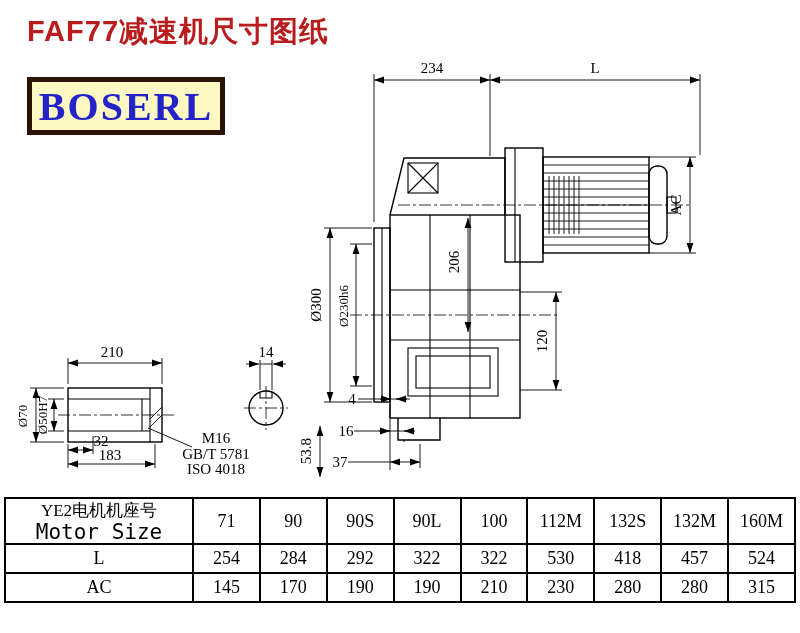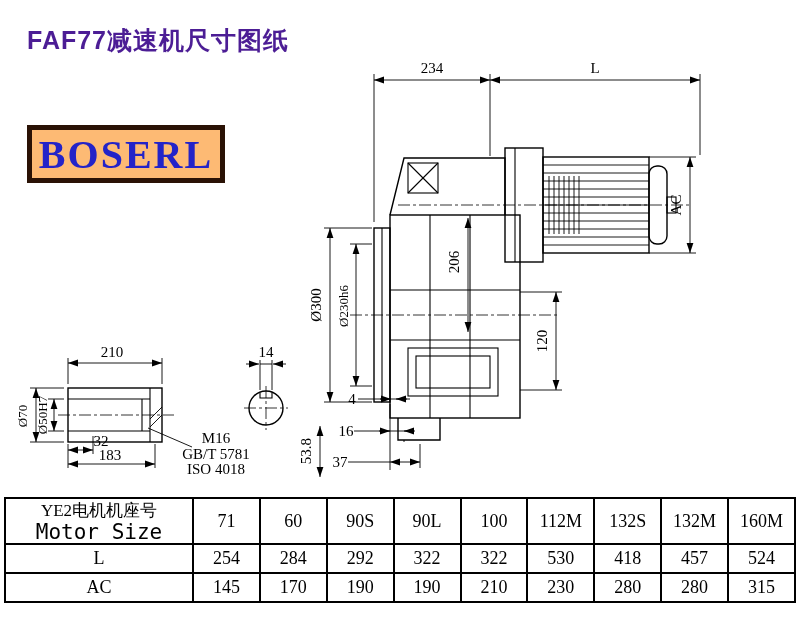--- a/index.html
+++ b/index.html
@@ -1,21 +1,21 @@
 <!DOCTYPE html>
 <html><head>
 <meta charset="utf-8">
 <style>
   * { margin:0; padding:0; box-sizing:border-box; }
   html,body { width:800px; height:633px; background:#ffffff; overflow:hidden; position:relative;
               font-family:"Liberation Serif", serif; }
-  .title { position:absolute; left:27px; top:24px; font-family:"Liberation Sans",sans-serif;
-           font-weight:bold; font-size:25px; color:#4c1d95; letter-spacing:1px; white-space:nowrap; }
+  .title { position:absolute; left:27px; top:12px; font-family:"Liberation Sans",sans-serif;
+           font-weight:bold; font-size:29px; color:#b91c1c; letter-spacing:1px; white-space:nowrap; }
   .logo { position:absolute; left:27px; top:77px; width:198px; height:58px; border:5px solid #2a1205;
-          background:#fdba74; display:flex; align-items:center; justify-content:center;margin-top:48px; }
+          background:#fef9c3; display:flex; align-items:center; justify-content:center; }
   .logo span { font-family:"Liberation Serif",serif; font-size:40px; font-weight:bold;
                color:#2323c8; letter-spacing:2px; }
   svg.drawing { position:absolute; left:0; top:0; }
   .ln   { stroke:#000; stroke-width:1.4; fill:none; }
   .med  { stroke:#000; stroke-width:1.1; fill:none; }
   .dim  { stroke:#000; stroke-width:0.9; fill:none; }
   .cl   { stroke:#000; stroke-width:0.8; fill:none; stroke-dasharray:12 3 3 3; }
   text.d  { font-family:"Liberation Serif",serif; font-size:15px; fill:#000; }
   text.ds { font-size:13px; }
   .size-table { position:absolute; left:4px; top:497px; width:792px; border-collapse:collapse;
@@ -219,21 +219,21 @@
       <col>
       <col>
   </colgroup>
   <tbody>
     <tr class="hdr">
       <td>
         <div class="hdr-cn">YE2电机机座号</div>
         <div class="hdr-en">Motor Size</div>
       </td>
       <td>71</td>
-      <td>60</td>
+      <td>90</td>
       <td>90S</td>
       <td>90L</td>
       <td>100</td>
       <td>112M</td>
       <td>132S</td>
       <td>132M</td>
       <td>160M</td>
     </tr>
     <tr>
       <td>L</td>

